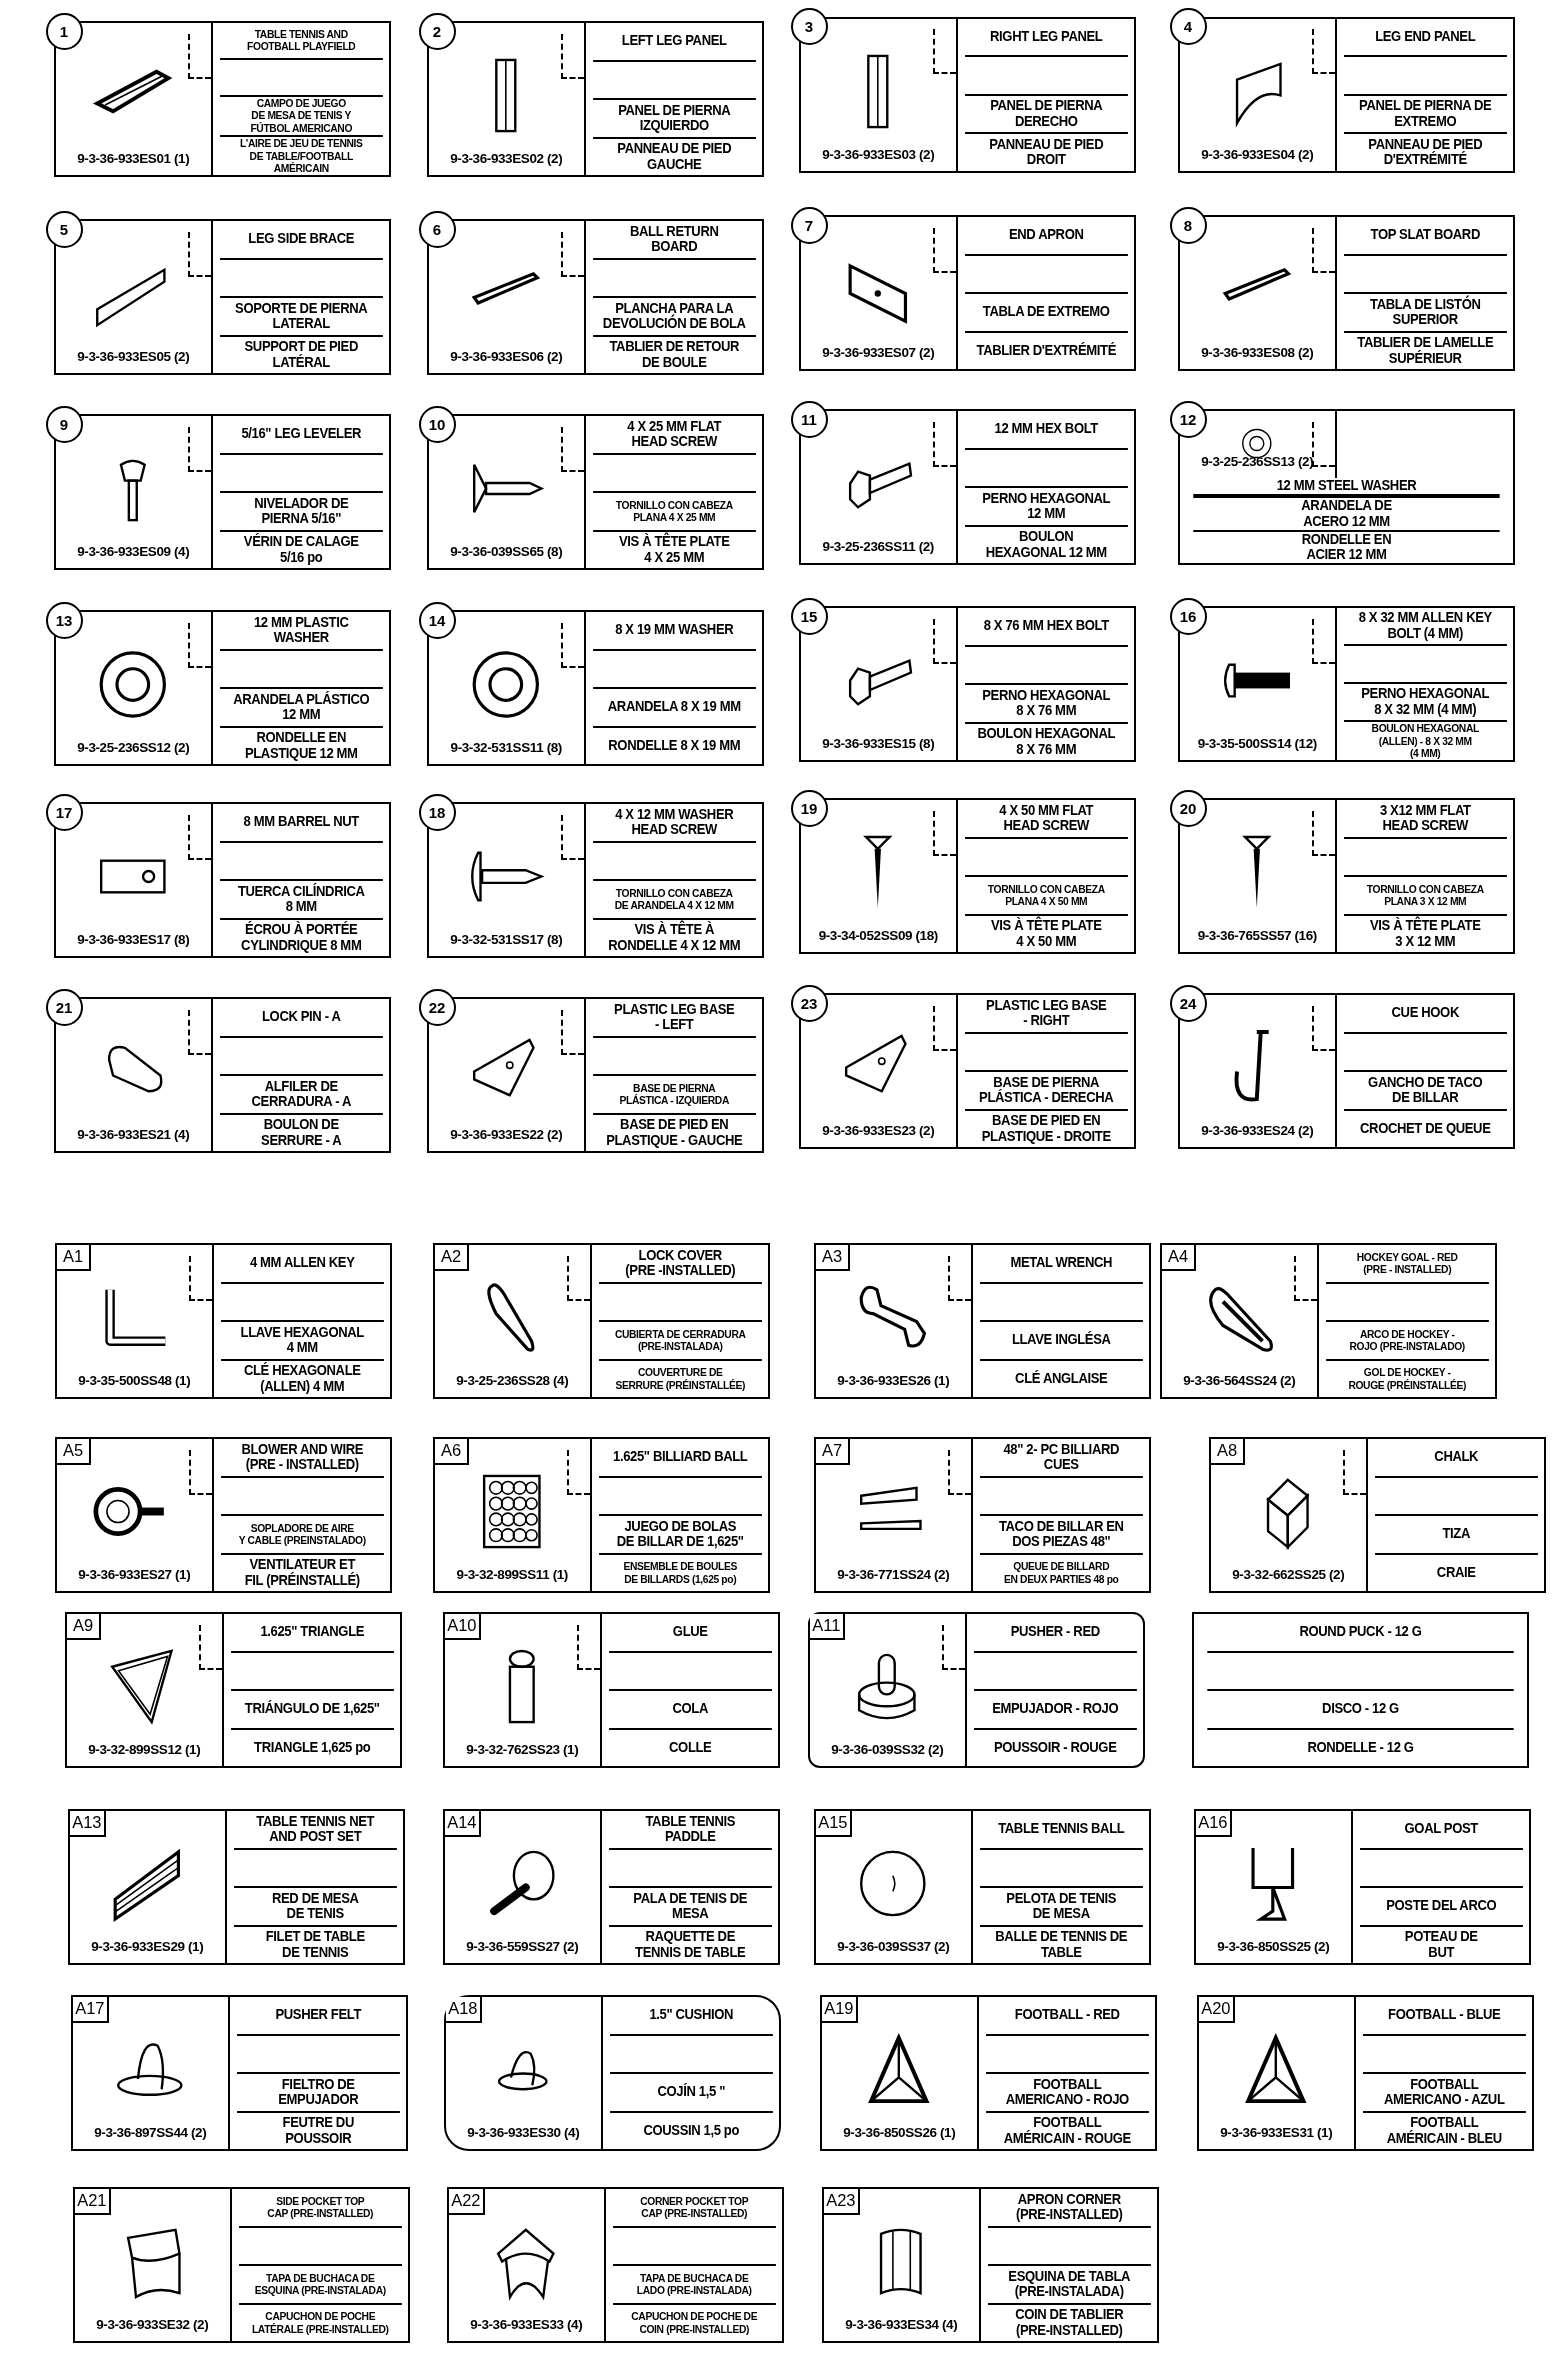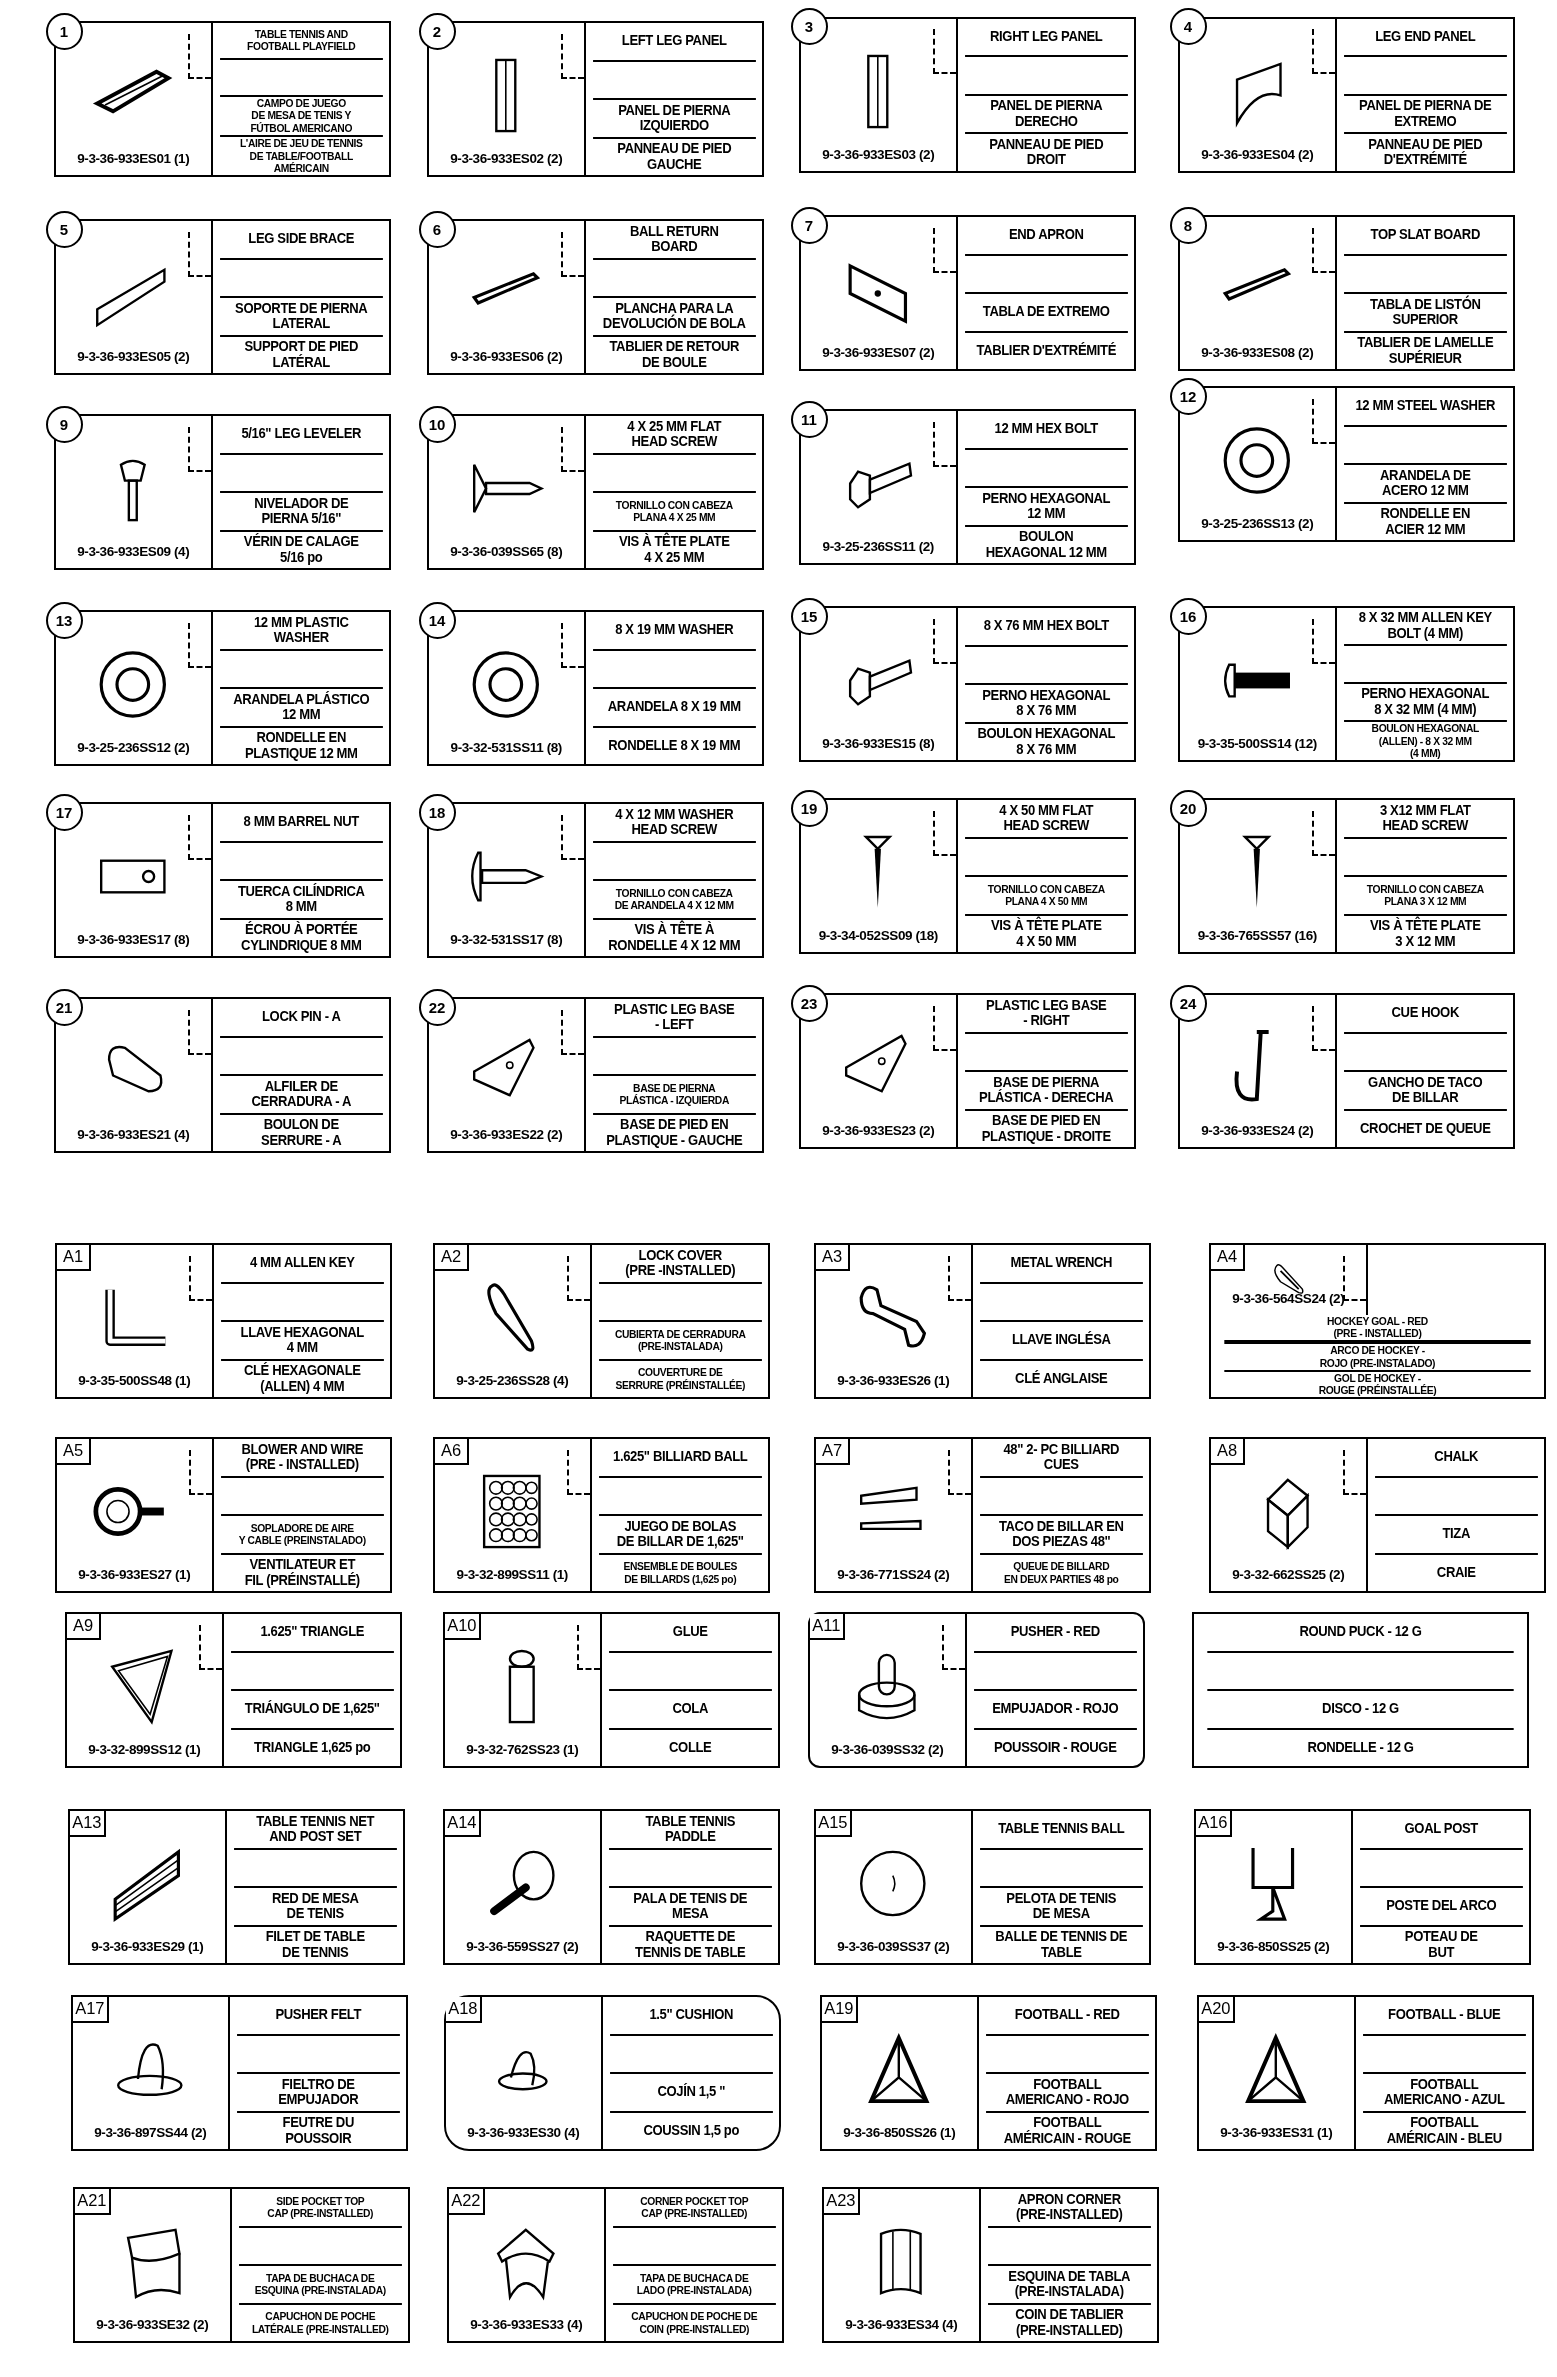--- a/index.html
+++ b/index.html
@@ -233,21 +233,21 @@
       </div>
       <div class="txt">
         <div class="row">12 MM HEX BOLT</div>
         <div class="row"></div>
         <div class="row">PERNO HEXAGONAL
 12 MM</div>
         <div class="row">BOULON
 HEXAGONAL 12 MM</div>
       </div>
     </div>
-    <div class="card" style="left: 1178px; top: 386px;">
+    <div class="card" style="left: 1178px; top: 409px; flex-direction: column;">
       <div class="pic">
         <div class="badge-circle">12</div>
         <div class="dash"></div>
         <div class="illus"><svg viewBox="0 0 100 100" preserveAspectRatio="xMidYMid meet">
             <circle cx="50" cy="50" r="40" fill="none" stroke="#000" stroke-width="4"></circle>
             <circle cx="50" cy="50" r="20" fill="none" stroke="#000" stroke-width="4"></circle>
           </svg></div>
         <div class="partno">9-3-25-236SS13 (2)</div>
       </div>
       <div class="txt">
@@ -537,21 +537,21 @@
           </svg></div>
         <div class="partno">9-3-36-933ES26 (1)</div>
       </div>
       <div class="txt">
         <div class="row">METAL WRENCH</div>
         <div class="row"></div>
         <div class="row">LLAVE INGLÉSA</div>
         <div class="row">CLÉ ANGLAISE</div>
       </div>
     </div>
-    <div class="card" style="left: 1209px; top: 1243px; flex-direction: column;">
+    <div class="card" style="left: 1160px; top: 1243px;">
       <div class="pic">
         <div class="badge-box">A4</div>
         <div class="dash"></div>
         <div class="illus"><svg viewBox="0 0 100 100" preserveAspectRatio="xMidYMid meet">
             <path d="M20,15 Q5,30 30,60 L80,90 Q95,95 90,80 L35,20 Q25,10 20,15 Z" fill="none" stroke="#000" stroke-width="4"></path>
             <line x1="30" y1="30" x2="80" y2="80" stroke="#000" stroke-width="5"></line>
           </svg></div>
         <div class="partno">9-3-36-564SS24 (2)</div>
       </div>
       <div class="txt">

